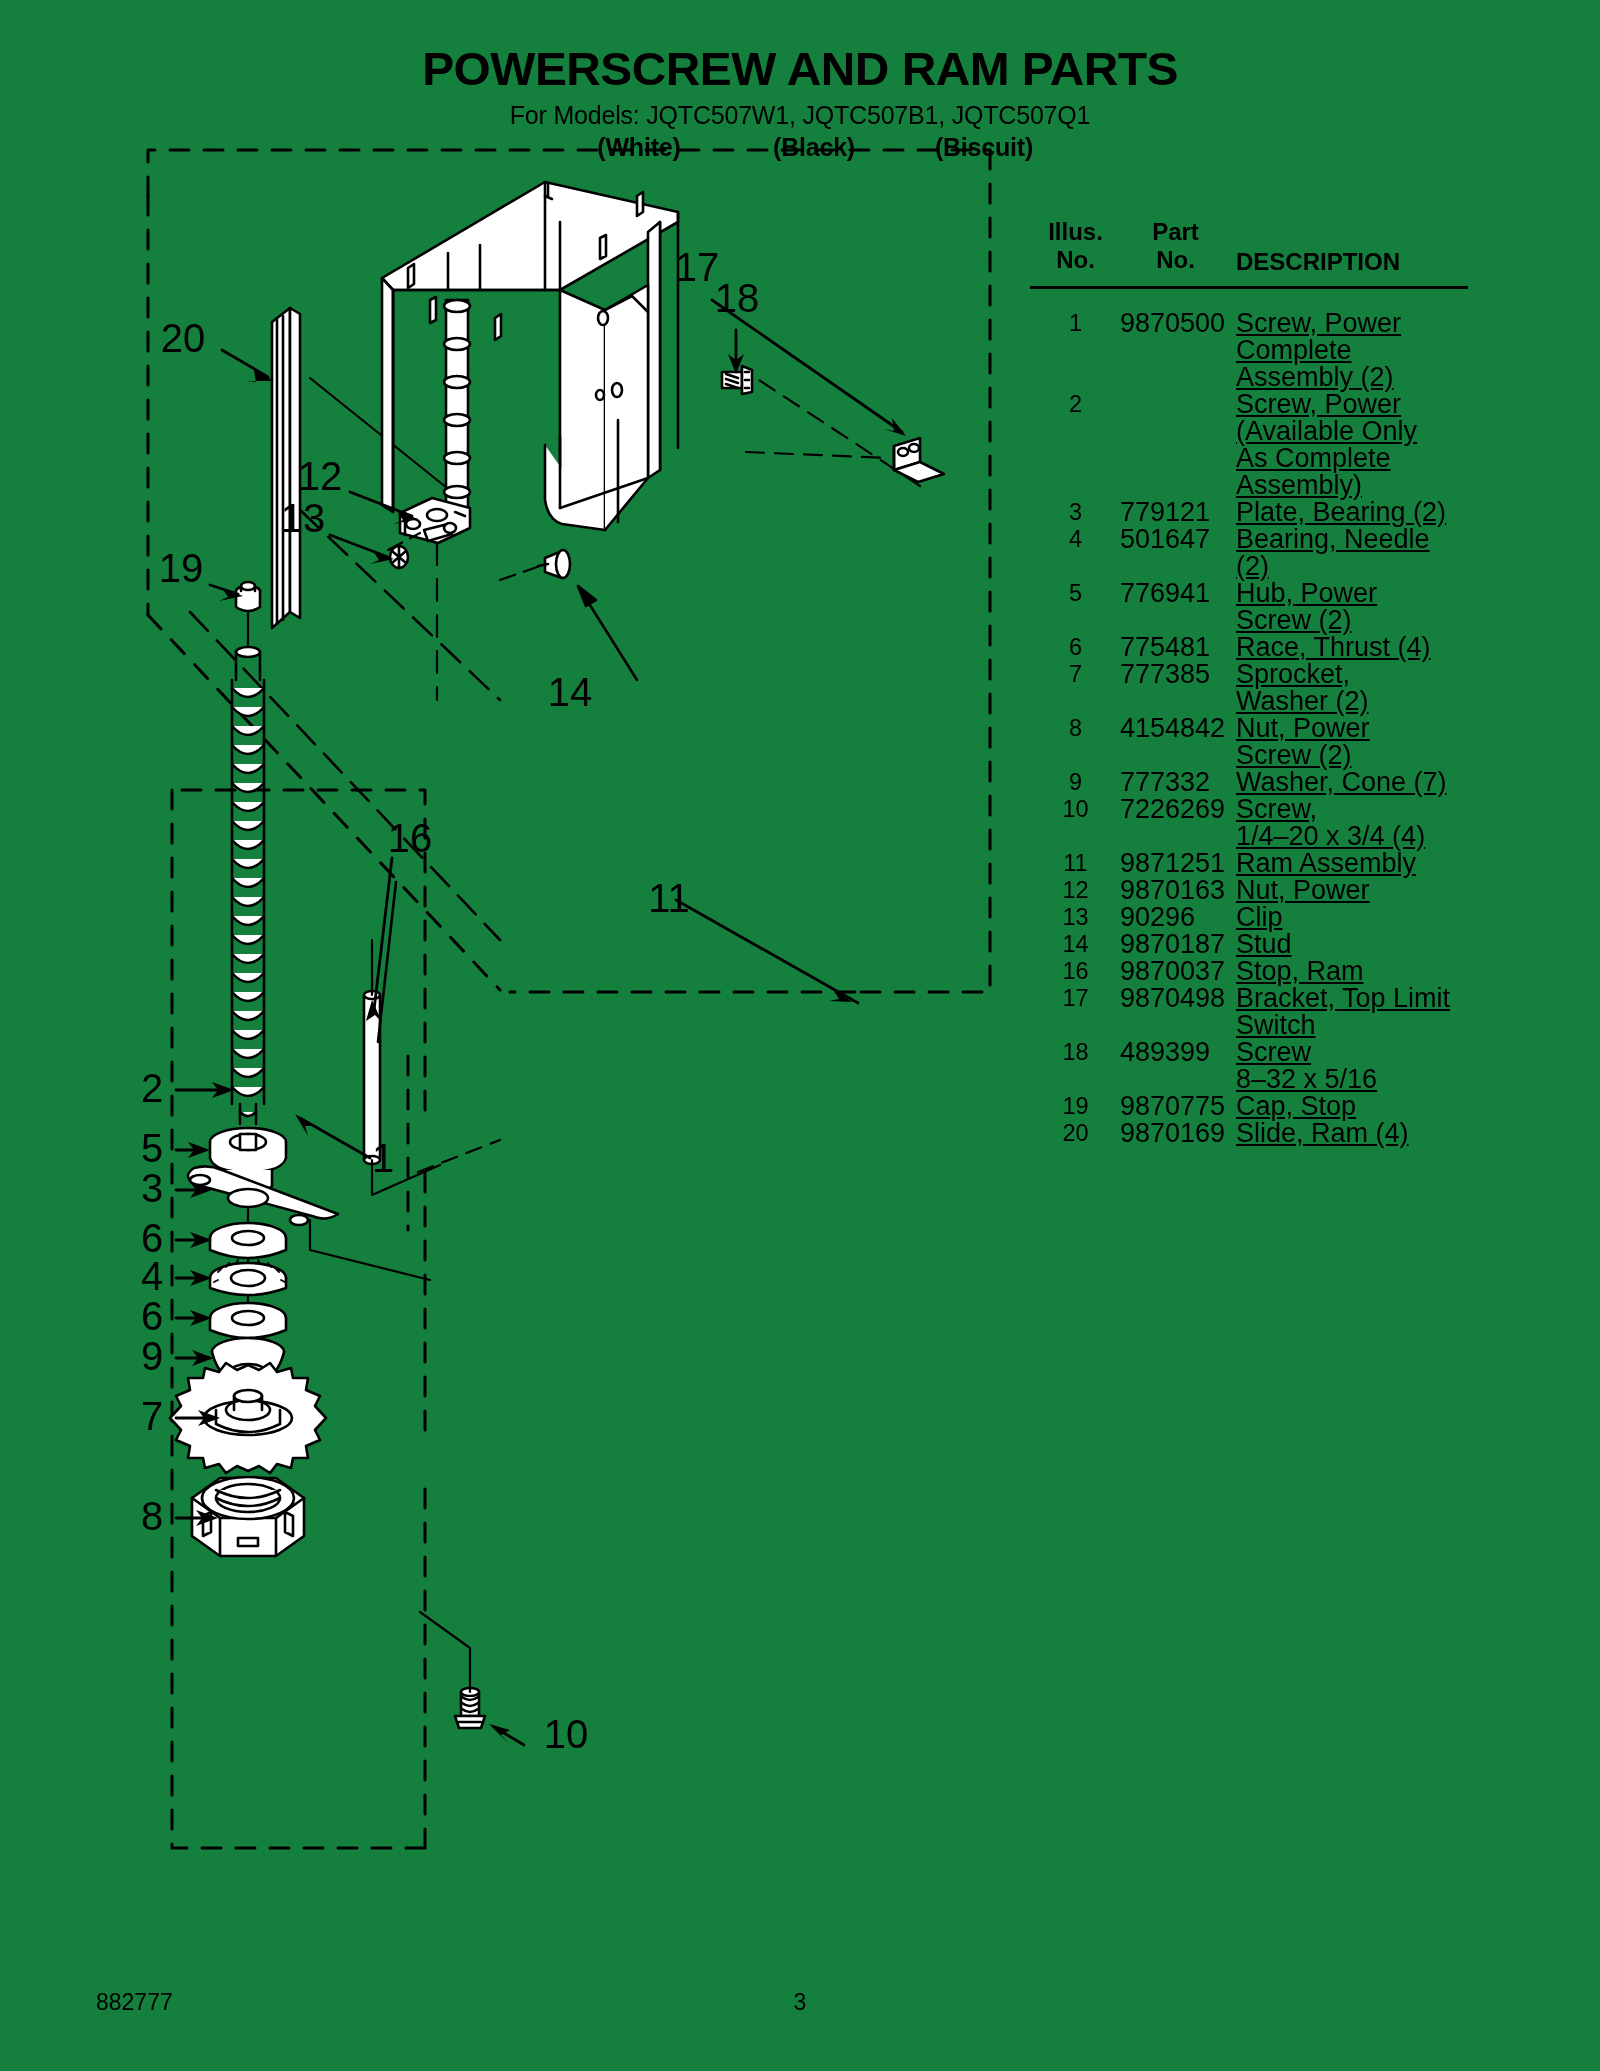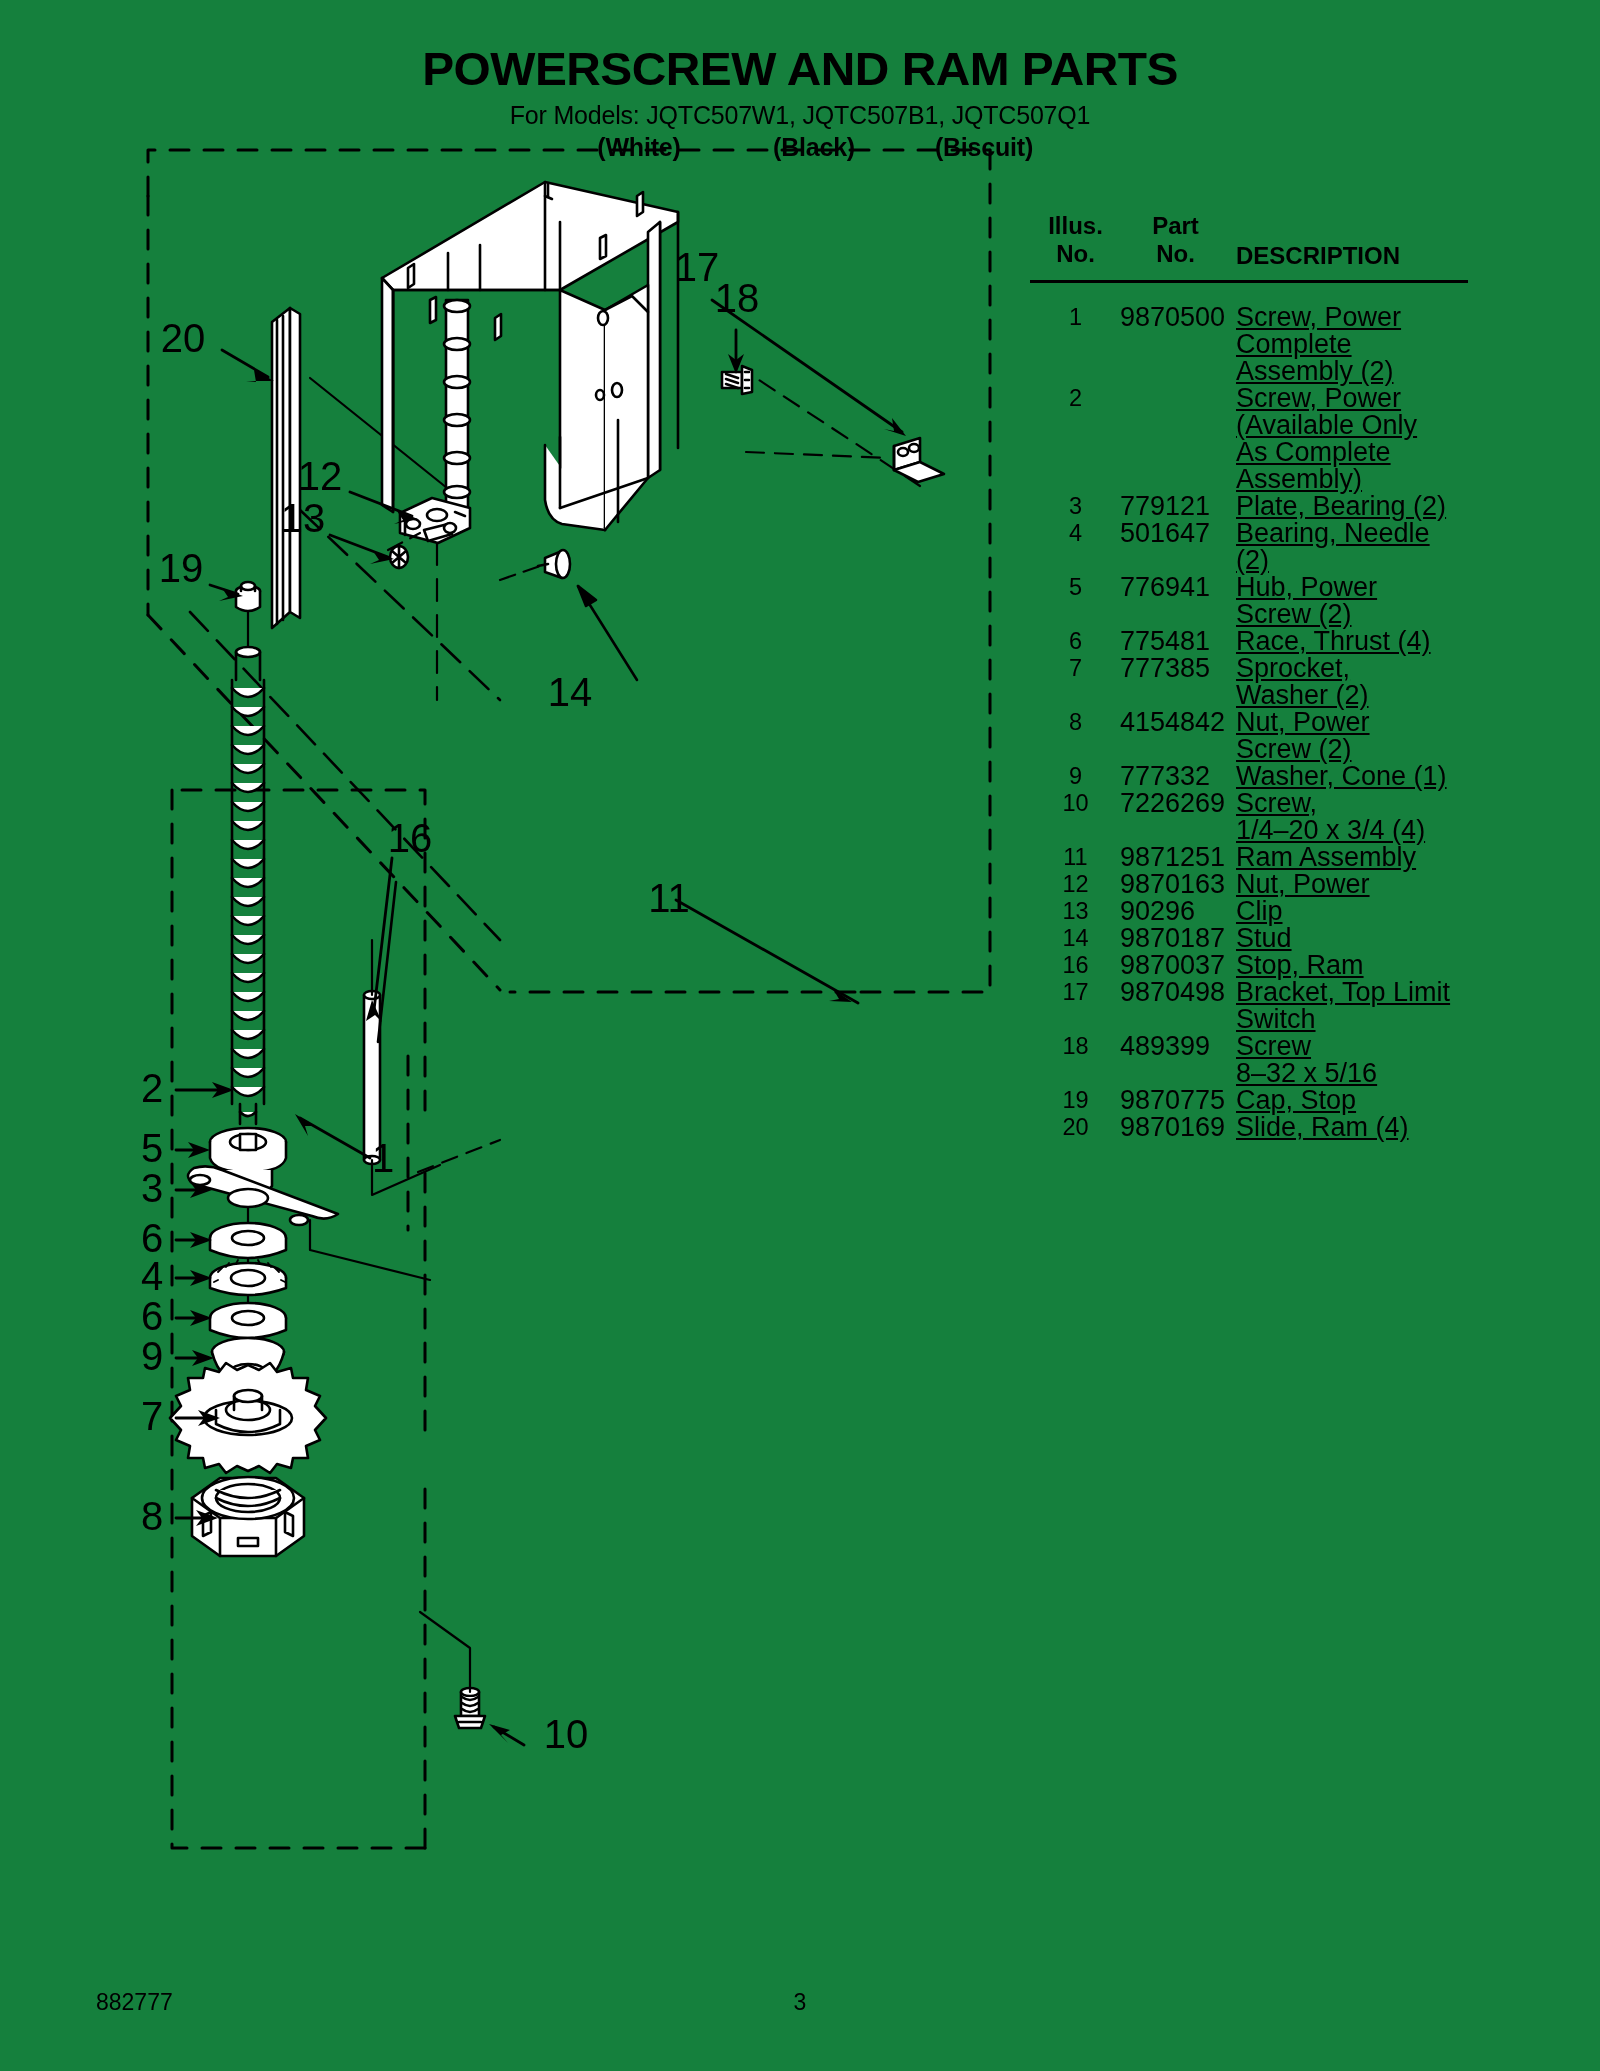--- a/index.html
+++ b/index.html
@@ -50,21 +50,21 @@
   .finish-cell { display: inline-block; }
   .fc1 { width: 200px; text-align: center; }
   .fc2 { width: 150px; text-align: center; }
   .fc3 { width: 190px; text-align: center; }
   #finish-inner { display: inline-block; margin-left: 18px; }
 
   
   #parts-table {
     position: absolute;
     left: 1008px;
-    top: 212px;
+    top: 218px;
     width: 460px;
   }
   #parts-head {
     position: relative;
     height: 64px;
   }
   .head-illus, .head-part, .head-desc {
     position: absolute;
     font-size: 24px;
     font-weight: bold;
@@ -606,21 +606,21 @@
         </div>
         <div class="prow">
           <div class="pcell-illus">8</div>
           <div class="pcell-part">4154842</div>
           <div class="pcell-desc">Nut, Power
 Screw (2)</div>
         </div>
         <div class="prow">
           <div class="pcell-illus">9</div>
           <div class="pcell-part">777332</div>
-          <div class="pcell-desc">Washer, Cone (1)</div>
+          <div class="pcell-desc">Washer, Cone (7)</div>
         </div>
         <div class="prow">
           <div class="pcell-illus">10</div>
           <div class="pcell-part">7226269</div>
           <div class="pcell-desc">Screw,
 1/4–20 x 3/4 (4)</div>
         </div>
         <div class="prow">
           <div class="pcell-illus">11</div>
           <div class="pcell-part">9871251</div>

